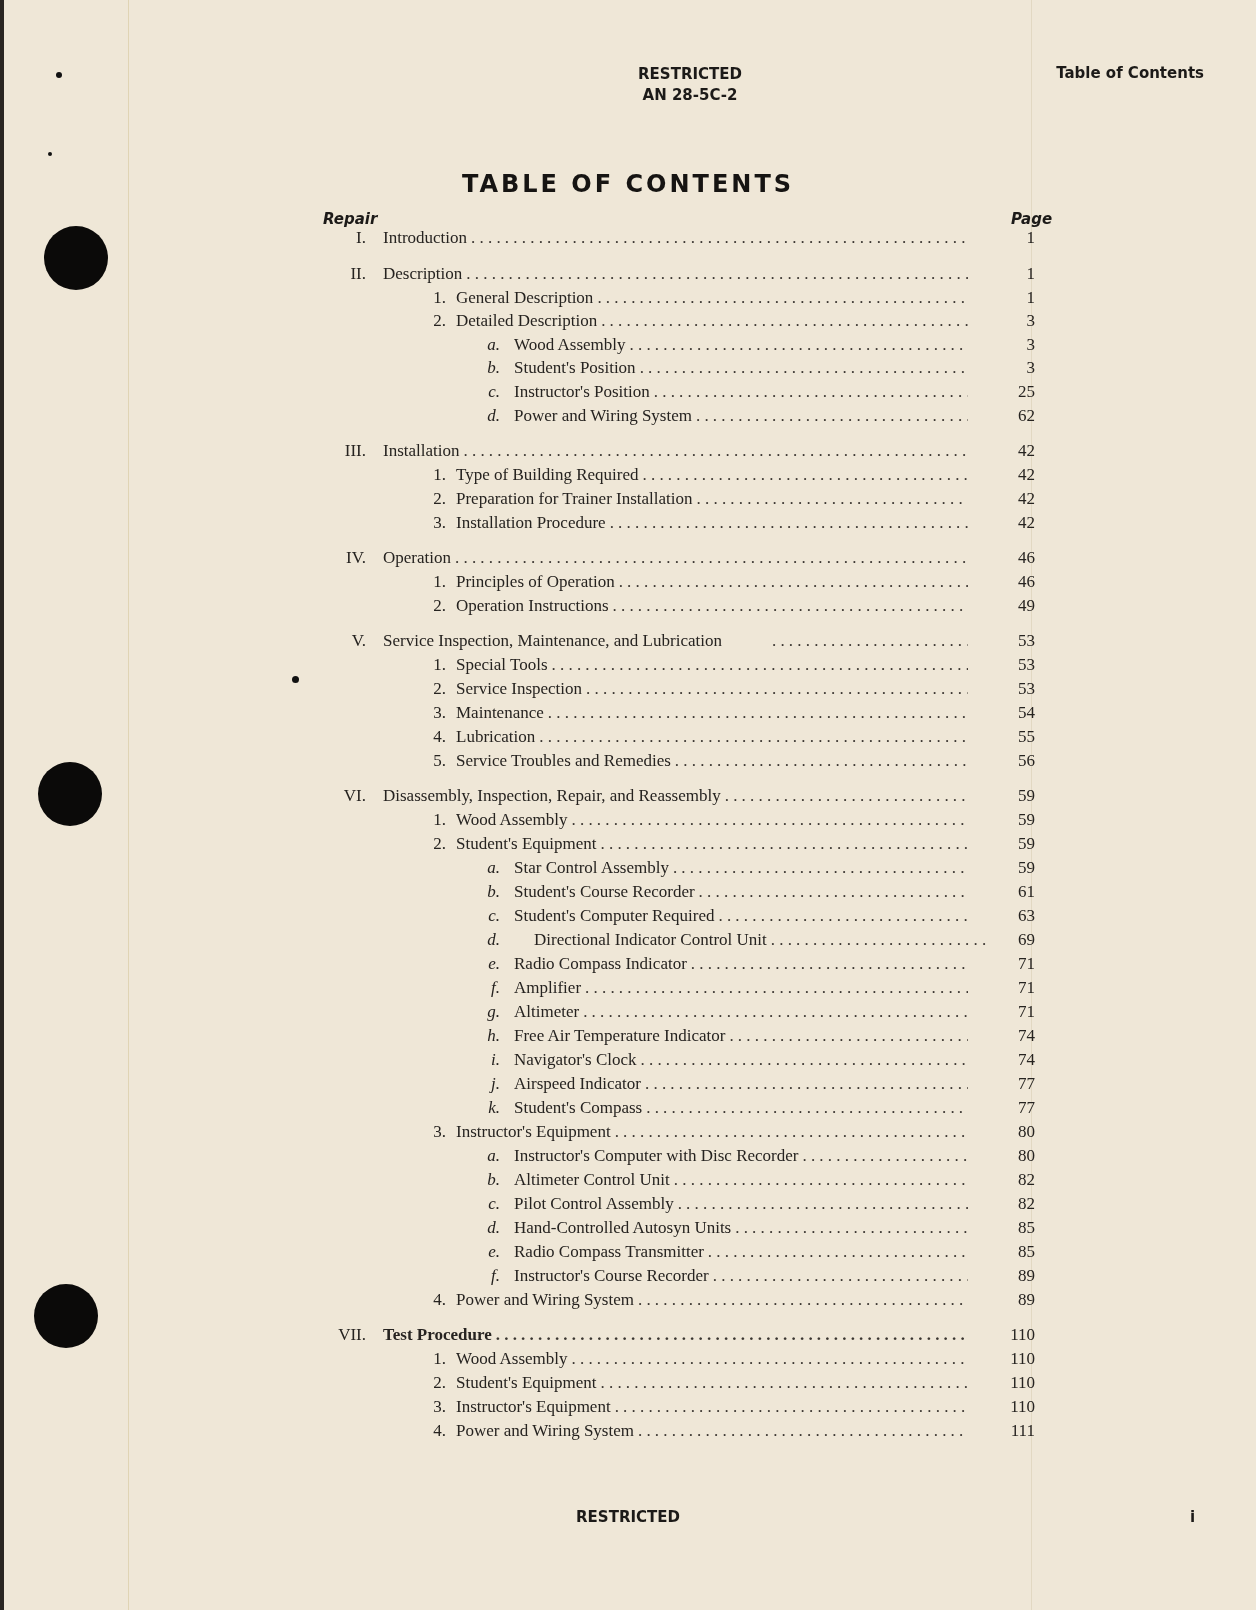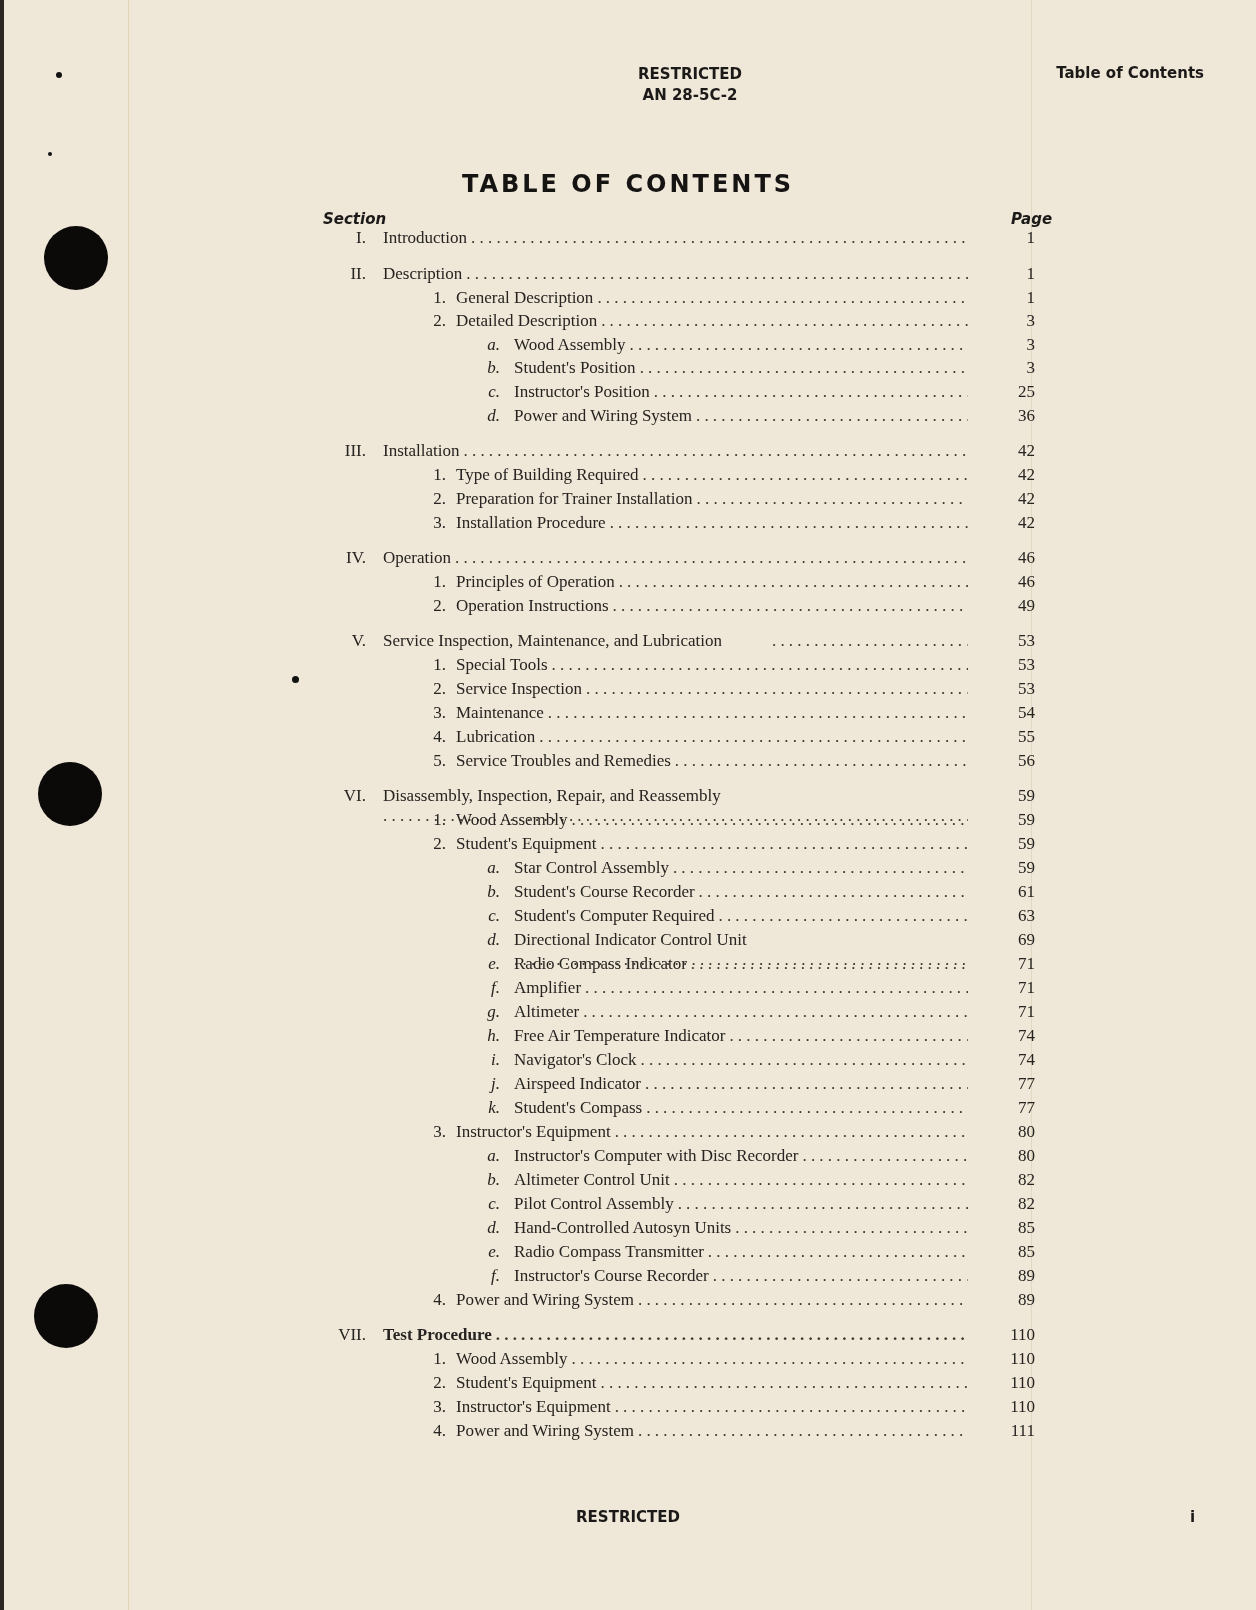--- a/index.html
+++ b/index.html
@@ -79,21 +79,21 @@
   <div class="speck" style="left:48px; top:152px; width:4px; height:4px;"></div>
   <div class="speck" style="left:292px; top:676px; width:7px; height:7px;"></div>
 
   <div class="hdr-center">
     <div>RESTRICTED</div>
     <div>AN 28-5C-2</div>
   </div>
   <div class="hdr-right">Table of Contents</div>
 
   <div class="title">TABLE OF CONTENTS</div>
-  <div class="col-section">Section</div>
+  <div class="col-section">Repair</div>
   <div class="col-page">Page</div>
 
   <div class="toc" id="toc">
       <div class="row" style="top: 228px; width: 1256px;">
         <span class="num" style="left: 306px; width: 60px;">I.</span>
         <span class="lab" style="left: 383px; width: 585px;">
           <span class="txt">Introduction</span>
           <span class="dots">............................................................................................................................................</span>
         </span>
         <span class="pg">1</span>
@@ -145,21 +145,21 @@
           <span class="dots">............................................................................................................................................</span>
         </span>
         <span class="pg">25</span>
       </div>
       <div class="row" style="top: 406px; width: 1256px;">
         <span class="num italic" style="left: 440px; width: 60px;">d.</span>
         <span class="lab" style="left: 514px; width: 454px;">
           <span class="txt">Power and Wiring System</span>
           <span class="dots">............................................................................................................................................</span>
         </span>
-        <span class="pg">36</span>
+        <span class="pg">62</span>
       </div>
       <div class="row" style="top: 441px; width: 1256px;">
         <span class="num" style="left: 306px; width: 60px;">III.</span>
         <span class="lab" style="left: 383px; width: 585px;">
           <span class="txt">Installation</span>
           <span class="dots">............................................................................................................................................</span>
         </span>
         <span class="pg">42</span>
       </div>
       <div class="row" style="top: 465px; width: 1256px;">
@@ -253,21 +253,21 @@
       <div class="row" style="top: 751px; width: 1256px;">
         <span class="num" style="left: 386px; width: 60px;">5.</span>
         <span class="lab" style="left: 456px; width: 512px;">
           <span class="txt">Service Troubles and Remedies</span>
           <span class="dots">............................................................................................................................................</span>
         </span>
         <span class="pg">56</span>
       </div>
       <div class="row" style="top: 786px; width: 1256px;">
         <span class="num" style="left: 306px; width: 60px;">VI.</span>
-        <span class="lab" style="left: 383px; width: 585px; flex-direction: column;">
+        <span class="lab" style="left: 383px; width: 585px;">
           <span class="txt">Disassembly, Inspection, Repair, and Reassembly</span>
           <span class="dots">............................................................................................................................................</span>
         </span>
         <span class="pg">59</span>
       </div>
       <div class="row" style="top: 810px; width: 1256px;">
         <span class="num" style="left: 386px; width: 60px;">1.</span>
         <span class="lab" style="left: 456px; width: 512px;">
           <span class="txt">Wood Assembly</span>
           <span class="dots">............................................................................................................................................</span>
@@ -301,21 +301,21 @@
       <div class="row" style="top: 906px; width: 1256px;">
         <span class="num italic" style="left: 440px; width: 60px;">c.</span>
         <span class="lab" style="left: 514px; width: 454px;">
           <span class="txt">Student's Computer Required</span>
           <span class="dots">............................................................................................................................................</span>
         </span>
         <span class="pg">63</span>
       </div>
       <div class="row" style="top: 930px; width: 1256px;">
         <span class="num italic" style="left: 440px; width: 60px;">d.</span>
-        <span class="lab" style="left: 514px; width: 454px; flex-direction: column;">
+        <span class="lab" style="left: 534px; width: 454px;">
           <span class="txt">Directional Indicator Control Unit</span>
           <span class="dots">............................................................................................................................................</span>
         </span>
         <span class="pg">69</span>
       </div>
       <div class="row" style="top: 954px; width: 1256px;">
         <span class="num italic" style="left: 440px; width: 60px;">e.</span>
         <span class="lab" style="left: 514px; width: 454px;">
           <span class="txt">Radio Compass Indicator</span>
           <span class="dots">............................................................................................................................................</span>

